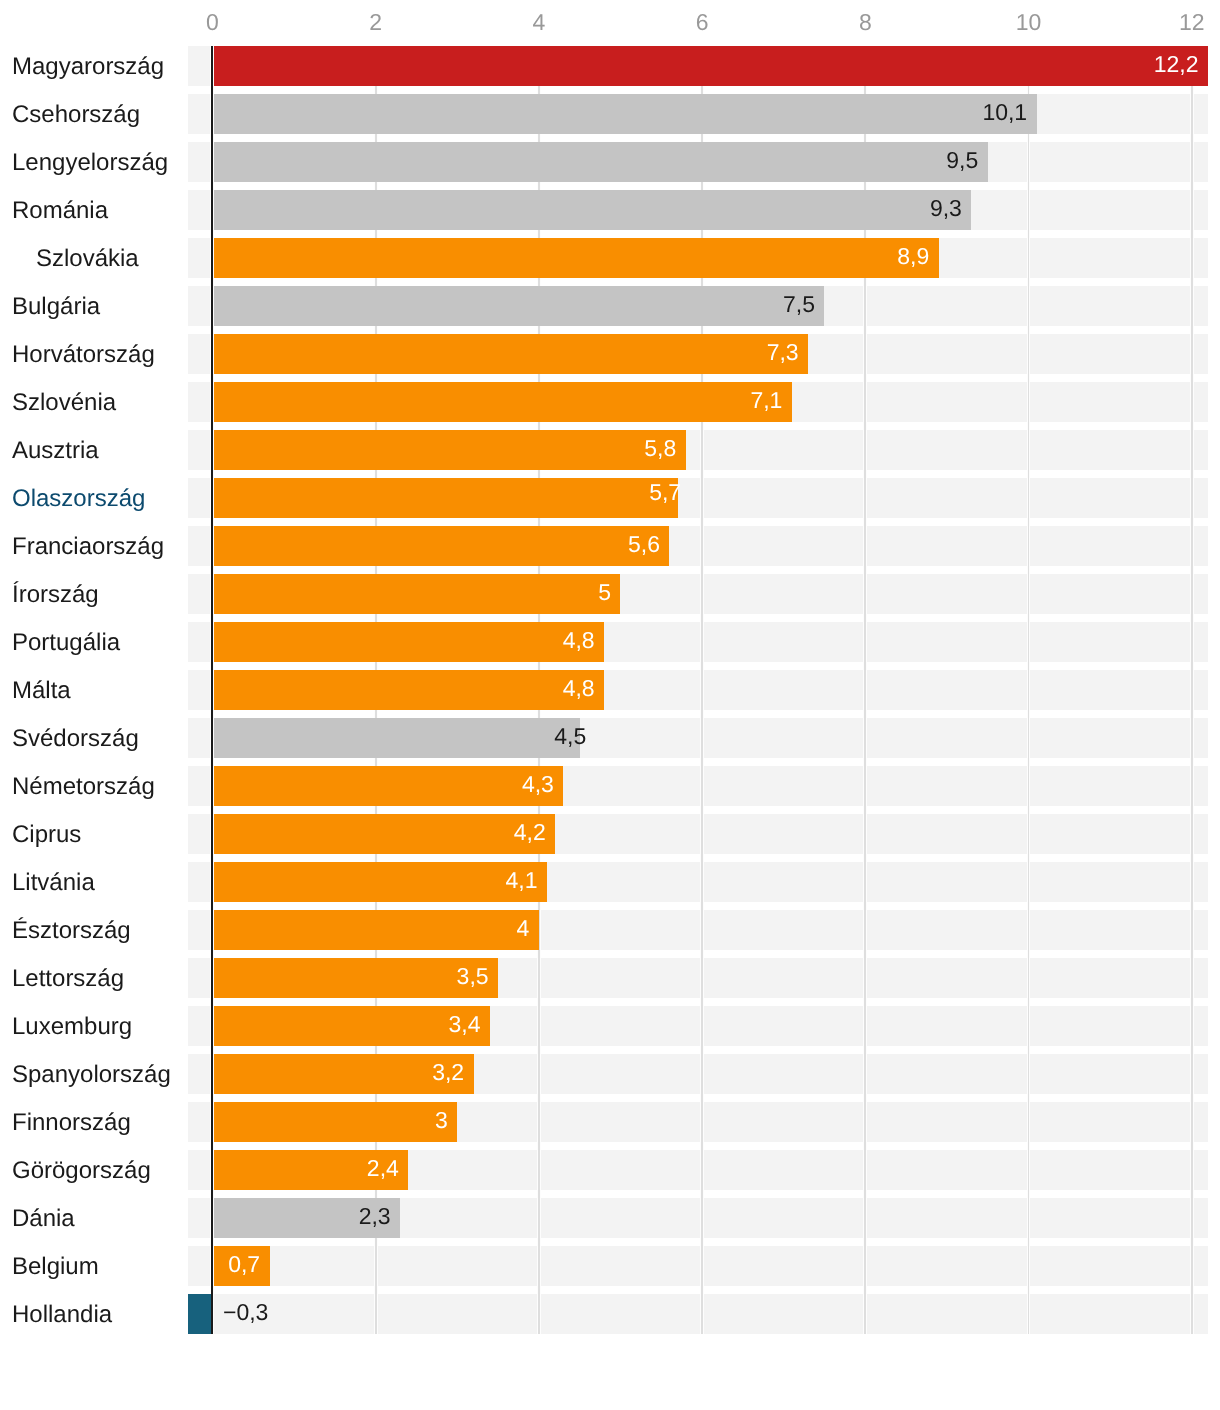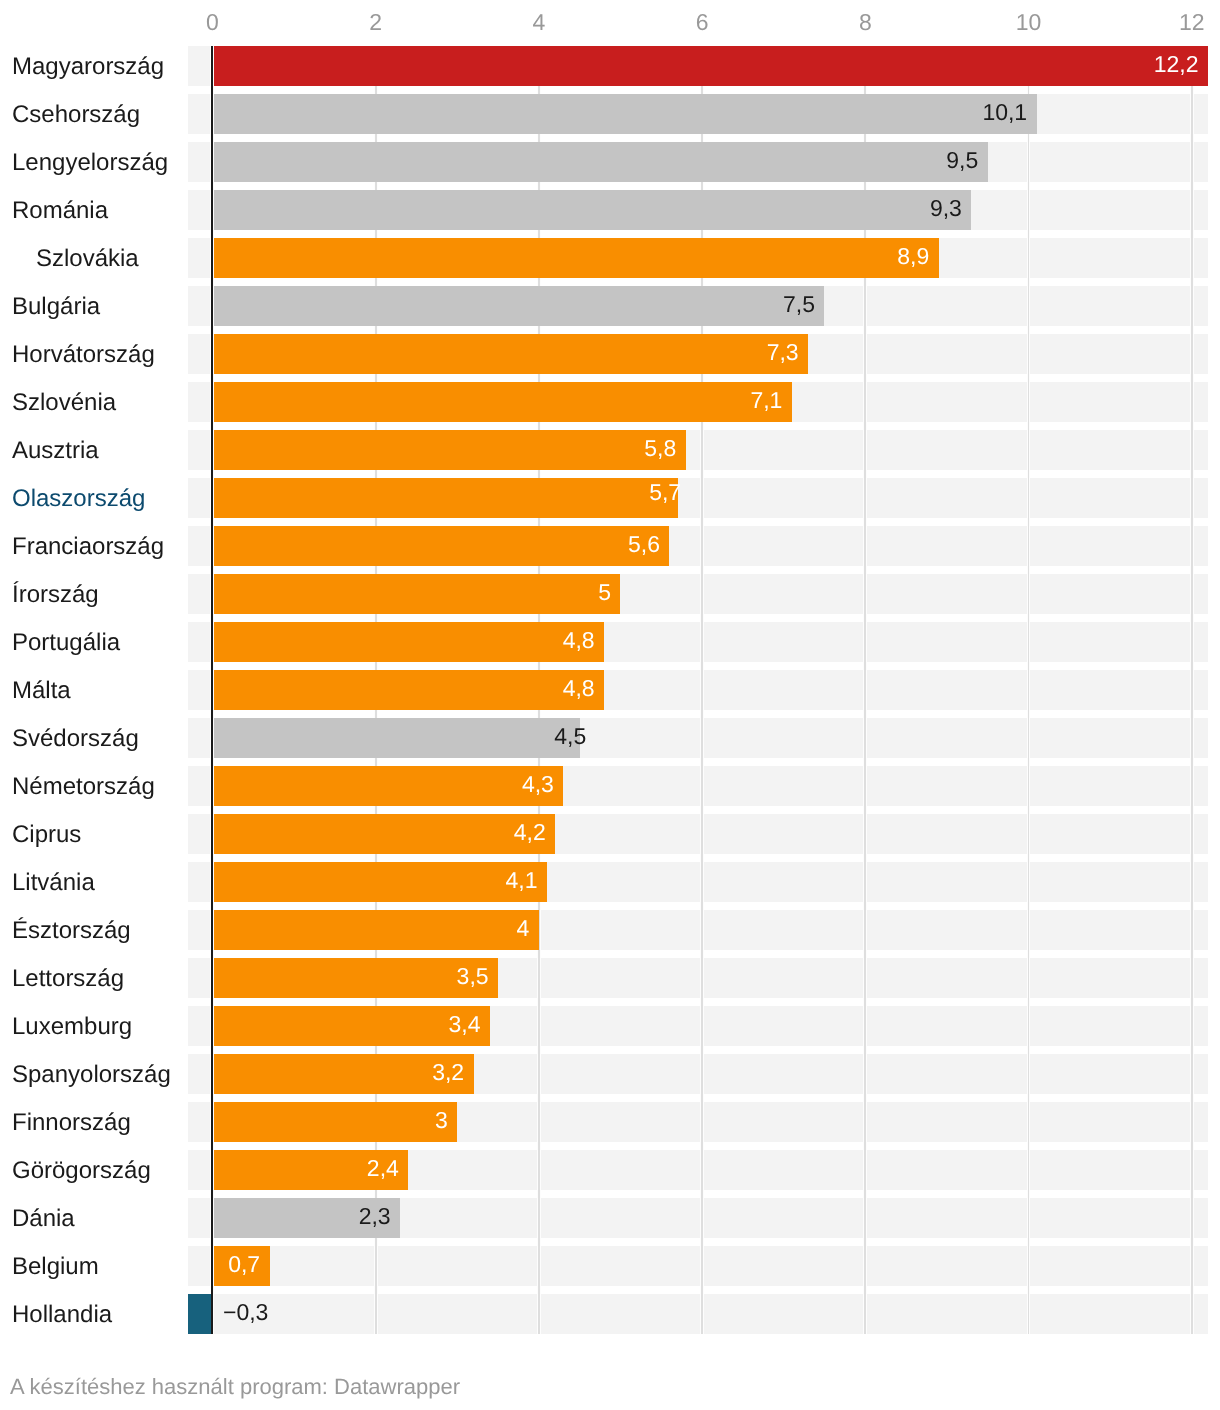--- a/index.html
+++ b/index.html
@@ -190,14 +190,13 @@
       <div class="rowlabel" style="top: 916.6px; color: rgb(26, 26, 26);">Észtország</div>
       <div class="rowlabel" style="top: 964.6px; color: rgb(26, 26, 26);">Lettország</div>
       <div class="rowlabel" style="top: 1012.6px; color: rgb(26, 26, 26);">Luxemburg</div>
       <div class="rowlabel" style="top: 1060.6px; color: rgb(26, 26, 26);">Spanyolország</div>
       <div class="rowlabel" style="top: 1108.6px; color: rgb(26, 26, 26);">Finnország</div>
       <div class="rowlabel" style="top: 1156.6px; color: rgb(26, 26, 26);">Görögország</div>
       <div class="rowlabel" style="top: 1204.6px; color: rgb(26, 26, 26);">Dánia</div>
       <div class="rowlabel" style="top: 1252.6px; color: rgb(26, 26, 26);">Belgium</div>
       <div class="rowlabel" style="top: 1300.6px; color: rgb(26, 26, 26);">Hollandia</div>
     </div>
-  <div class="footer" id="footer" style="top: 1374px;">A készítéshez használt program: Datawrapper</div>
 </div>
 
 </body></html>

